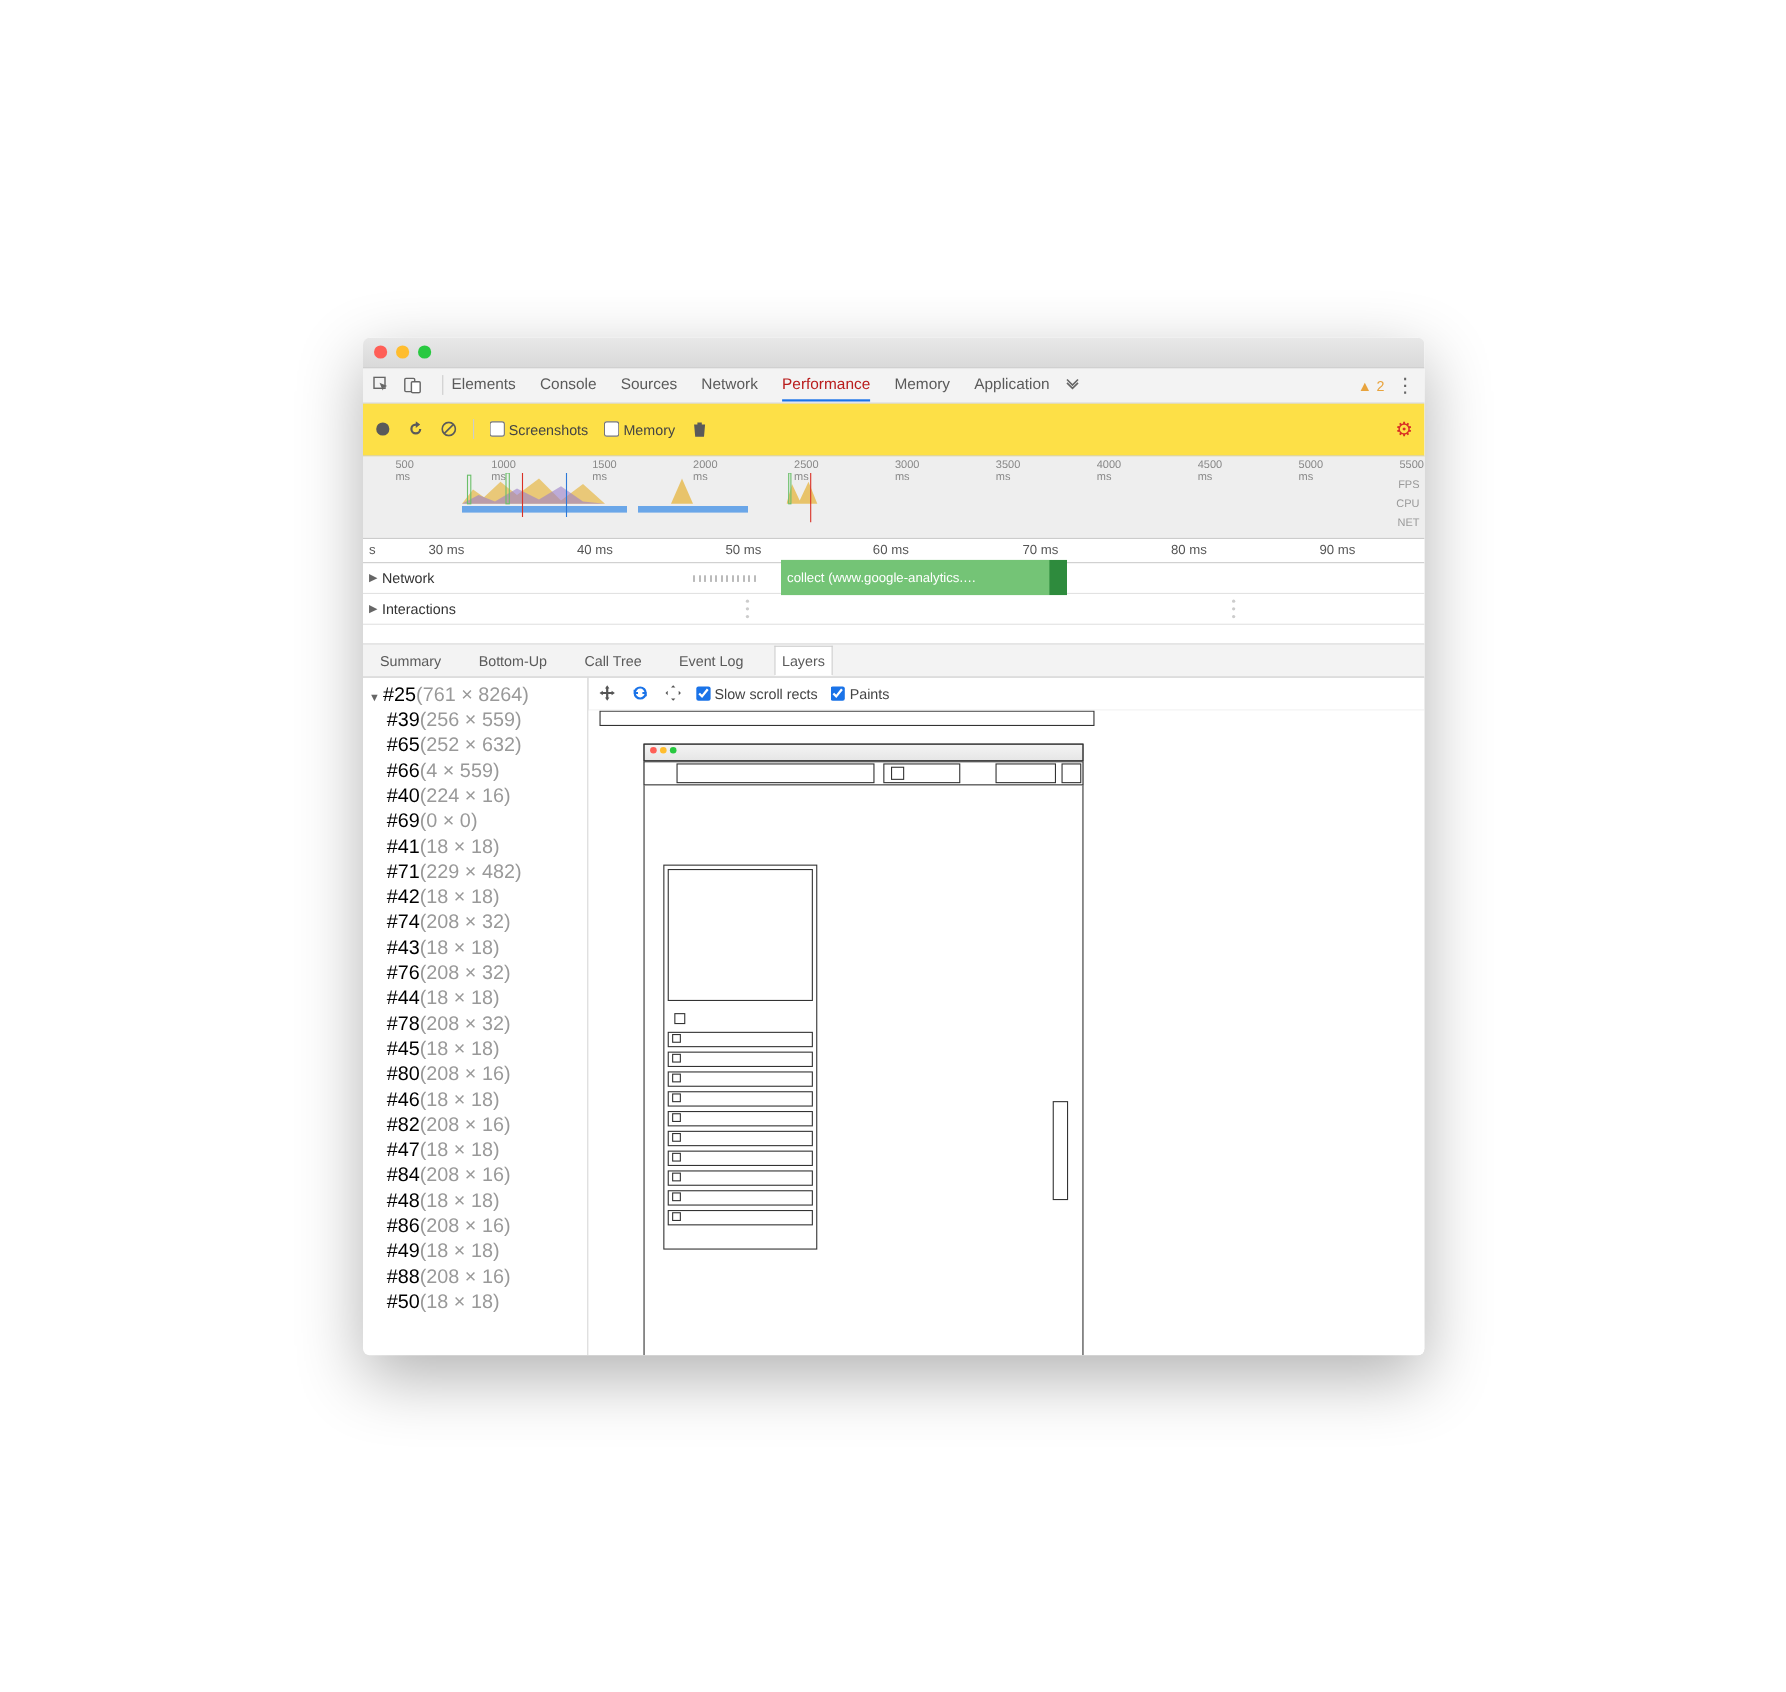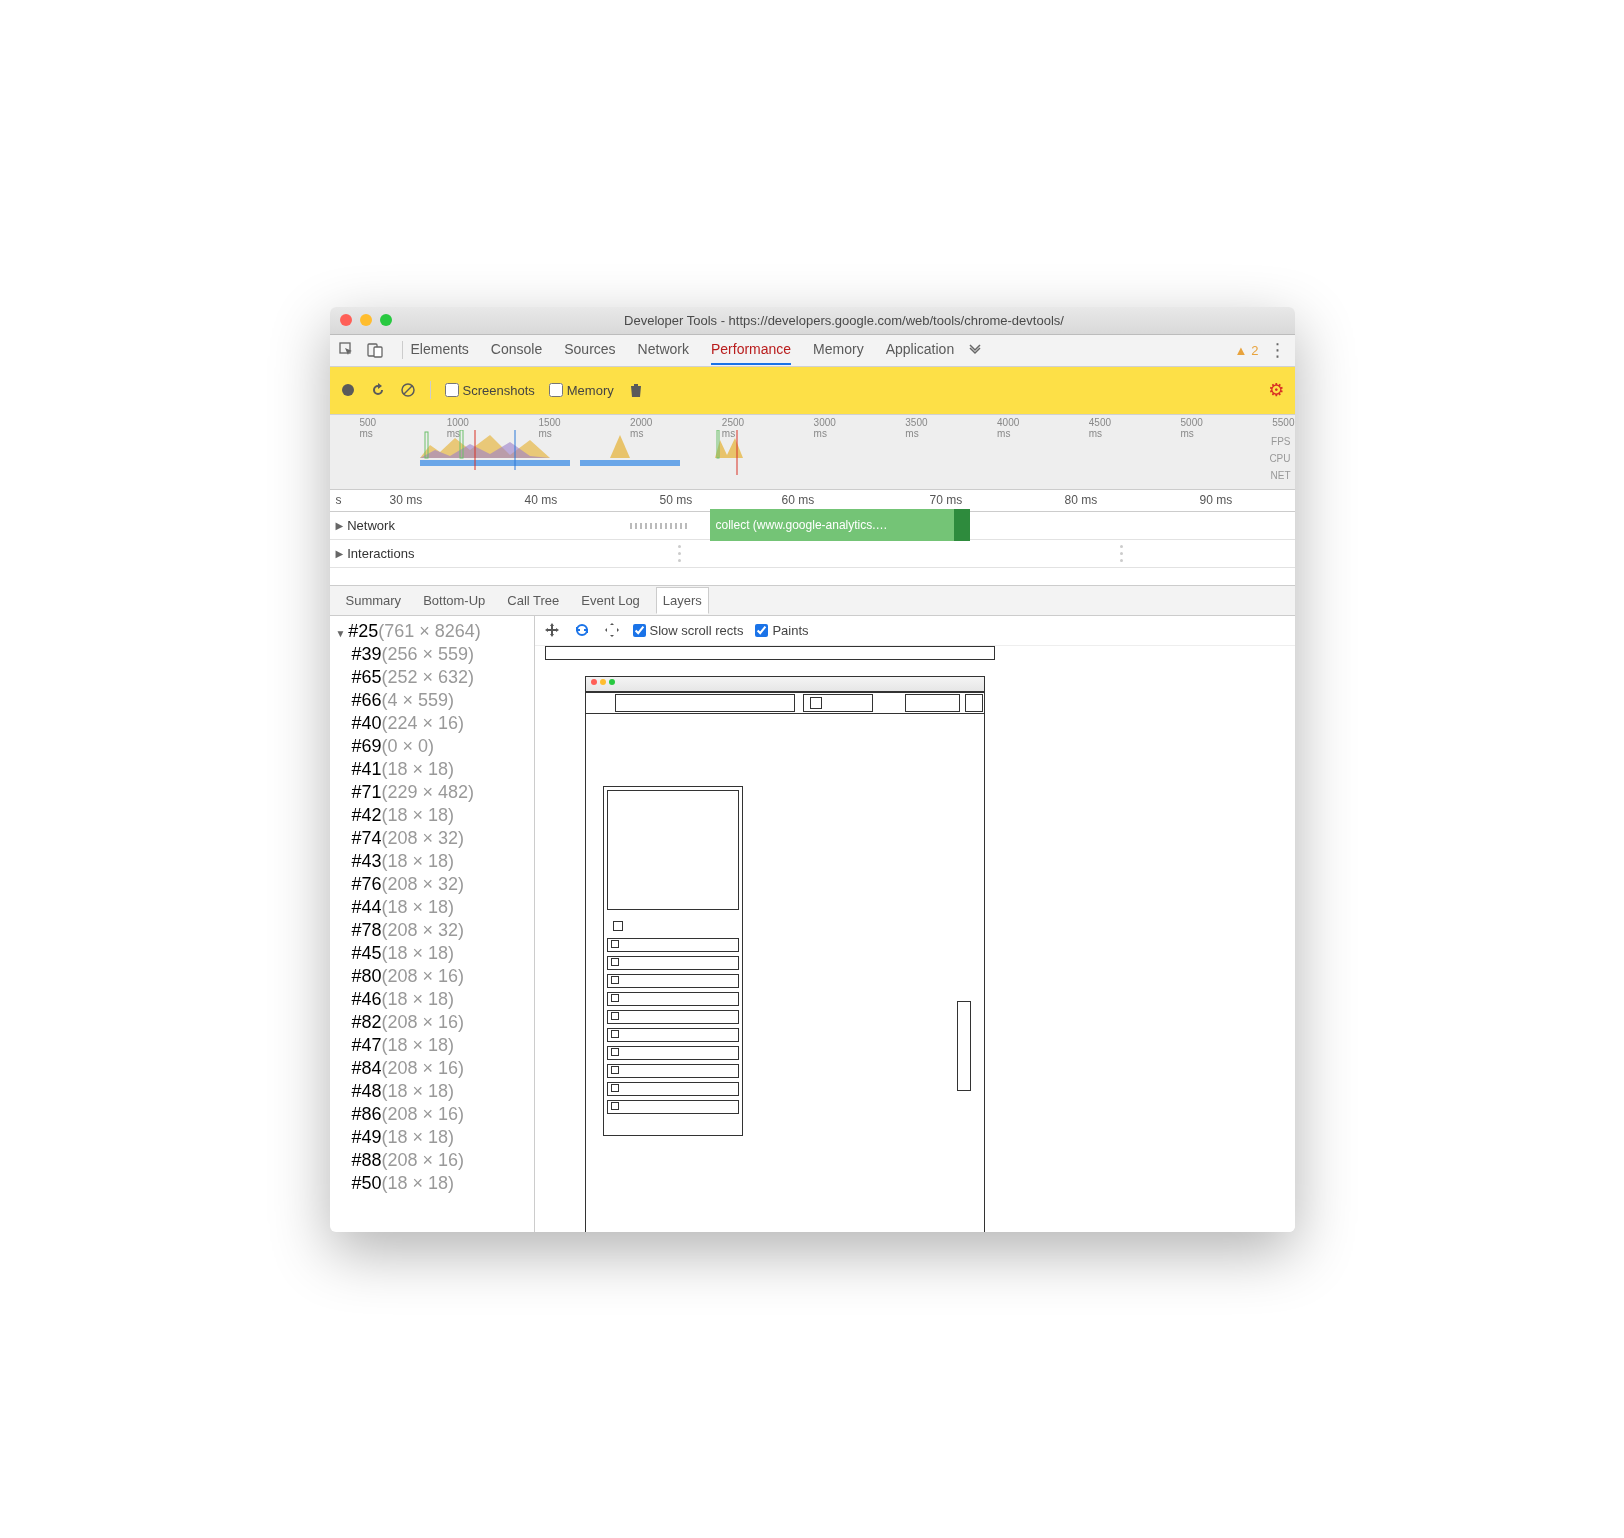--- a/index.html
+++ b/index.html
@@ -93,21 +93,21 @@
   font-size:12px; color:#333;
 }
 .frame-ms2 { position:absolute; left:840px; font-size:13px; }
 .dotline { position:absolute; top:3px; bottom:3px; width:4px; display:flex; flex-direction:column; justify-content:space-around; }
 .dotline i { width:3px; height:3px; background:#ccc; border-radius:50%; }
 
 .empty { height:18px; background:#fff; border-bottom:1px solid #ccc; }
 
 .subtabs {
   height:30px; background:#f3f3f3; border-bottom:1px solid #ccc;
-  display:flex; align-items:center; gap:10px; padding:0 10px;
+  display:flex; align-items:center; gap:22px; padding:0 10px;
   font-size:13px; color:#5a5a5a;
 }
 .subtab { cursor:pointer; padding:5px 6px; }
 .subtab.active { background:#fff; border:1px solid #ccc; border-bottom:1px solid #fff; margin-bottom:-1px; }
 
 .bottom { flex:1; display:flex; overflow:hidden; }
 .layerlist {
   width:205px; border-right:1px solid #ccc; overflow-y:auto; font-size:18px;
   padding:4px 0;
 }
@@ -139,21 +139,20 @@
 <body>
 
 <div class="window">
 
   <div class="titlebar">
     <div class="traffic">
       <div class="tl red"></div>
       <div class="tl yel"></div>
       <div class="tl grn"></div>
     </div>
-    <div class="title">Developer Tools - https://developers.google.com/web/tools/chrome-devtools/</div>
   </div>
 
   <div class="toolbar">
     <div class="ico">
       <svg width="16" height="16" viewBox="0 0 16 16">
           <rect x="1" y="1" width="10" height="10" fill="none" stroke="#666" stroke-width="1.3"></rect>
           <path d="M6 6 L13 9 L10 10 L9 13 Z" fill="#666"></path>
         </svg>
     </div>
     <div class="ico">
@@ -256,21 +255,21 @@
       <rect x="2" y="0" width="2" height="28" fill="none" stroke="#6abf69"></rect>
       <line x1="22" y1="0" x2="22" y2="45" stroke="#d93025" stroke-width="1"></line>
     </svg>
   </div>
 
   <div class="ruler" id="ruler">
       <span style="left: 6px;">s</span>
       <span style="left: 60px;">30 ms</span>
       <span style="left: 195px;">40 ms</span>
       <span style="left: 330px;">50 ms</span>
-      <span style="left: 452px;">60 ms</span>
+      <span style="left: 464px;">60 ms</span>
       <span style="left: 600px;">70 ms</span>
       <span style="left: 735px;">80 ms</span>
       <span style="left: 870px;">90 ms</span>
     </div>
 
   <div class="rows">
     <div class="row">
       <span class="tri">▶</span>
       <span class="label">Network</span>
       <div style="position:absolute;left:300px;top:11px;width:60px;height:6px;background:repeating-linear-gradient(90deg,#bbb 0 2px,transparent 2px 5px)"></div>

